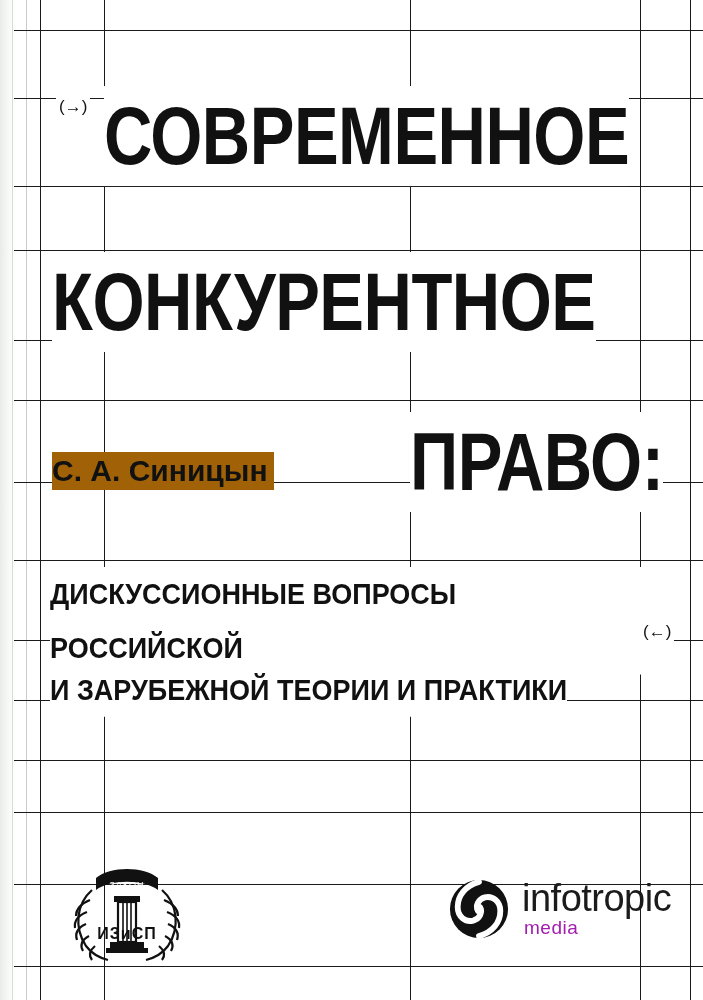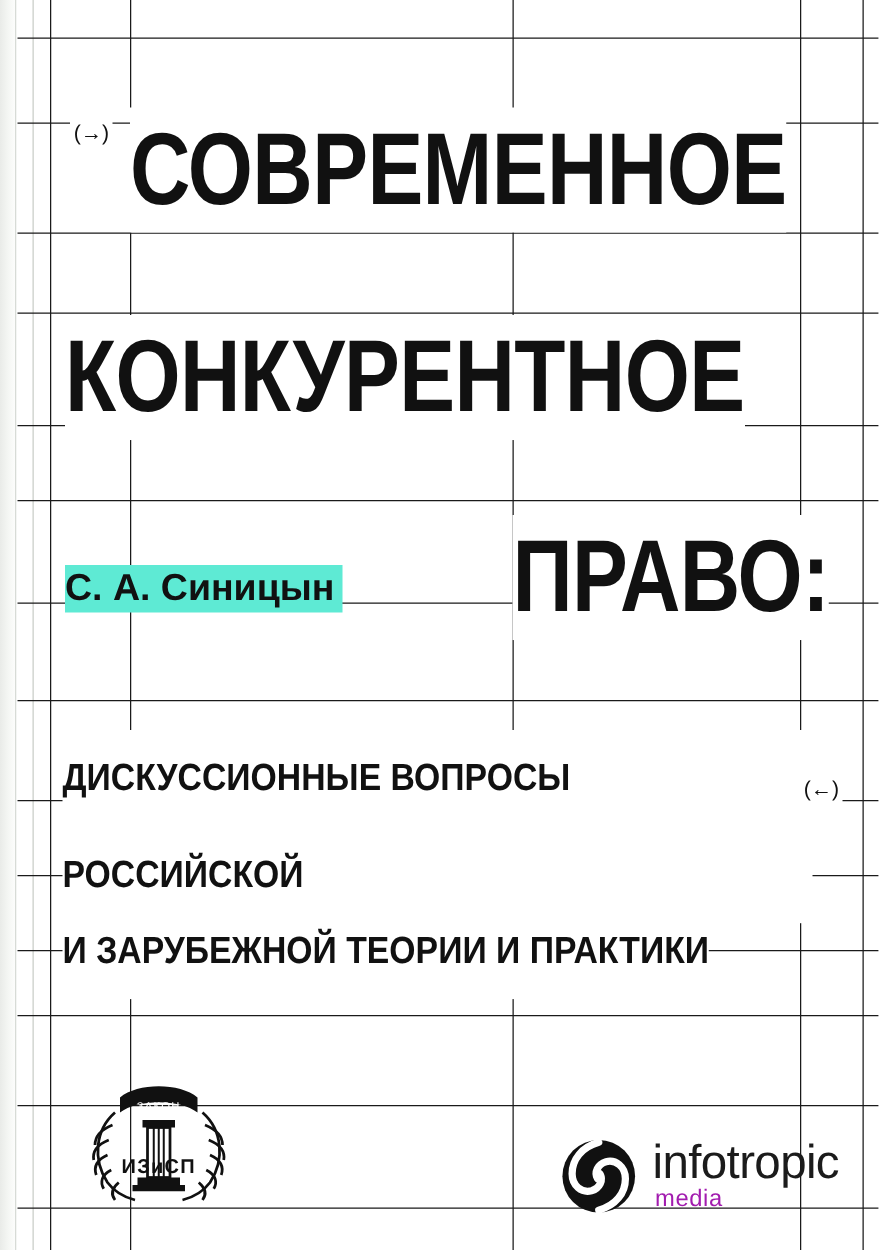--- a/index.html
+++ b/index.html
@@ -113,34 +113,34 @@
     transform-origin: left top;
   }
 
   .author {
     position: absolute;
     left: 52px;
     top: 452px;
     font-size: 30px;
     font-weight: bold;
     color: #111111;
-    background: #5eead4;
+    background: #a16207;
     padding: 2px 6px 2px 0;
     white-space: nowrap;
   }
 
   .subtitle {
     position: absolute;
     left: 50px;
-    top: 584px;
+    top: 567px;
     width: 600px;
     font-size: 27px;
     font-weight: bold;
     color: #111111;
-    line-height: 69px;
+    line-height: 48px;
     letter-spacing: 0px;
   }
   .subtitle span {
     background: #ffffff;
     display: inline-block;
     transform: scaleY(1.12);
     transform-origin: left top;
   }
 
   
@@ -176,21 +176,20 @@
   }
 
   
   .logo-wrap {
     position: absolute;
     left: 448px;
     top: 878px;
     display: flex;
     align-items: center;
     gap: 12px;
-    margin-top: 32px;
   }
   .logo-mark {
     width: 62px;
     height: 62px;
     flex: none;
   }
   .logo-text {
     display: block;
     font-size: 38px;
     color: #1b1b1b;

